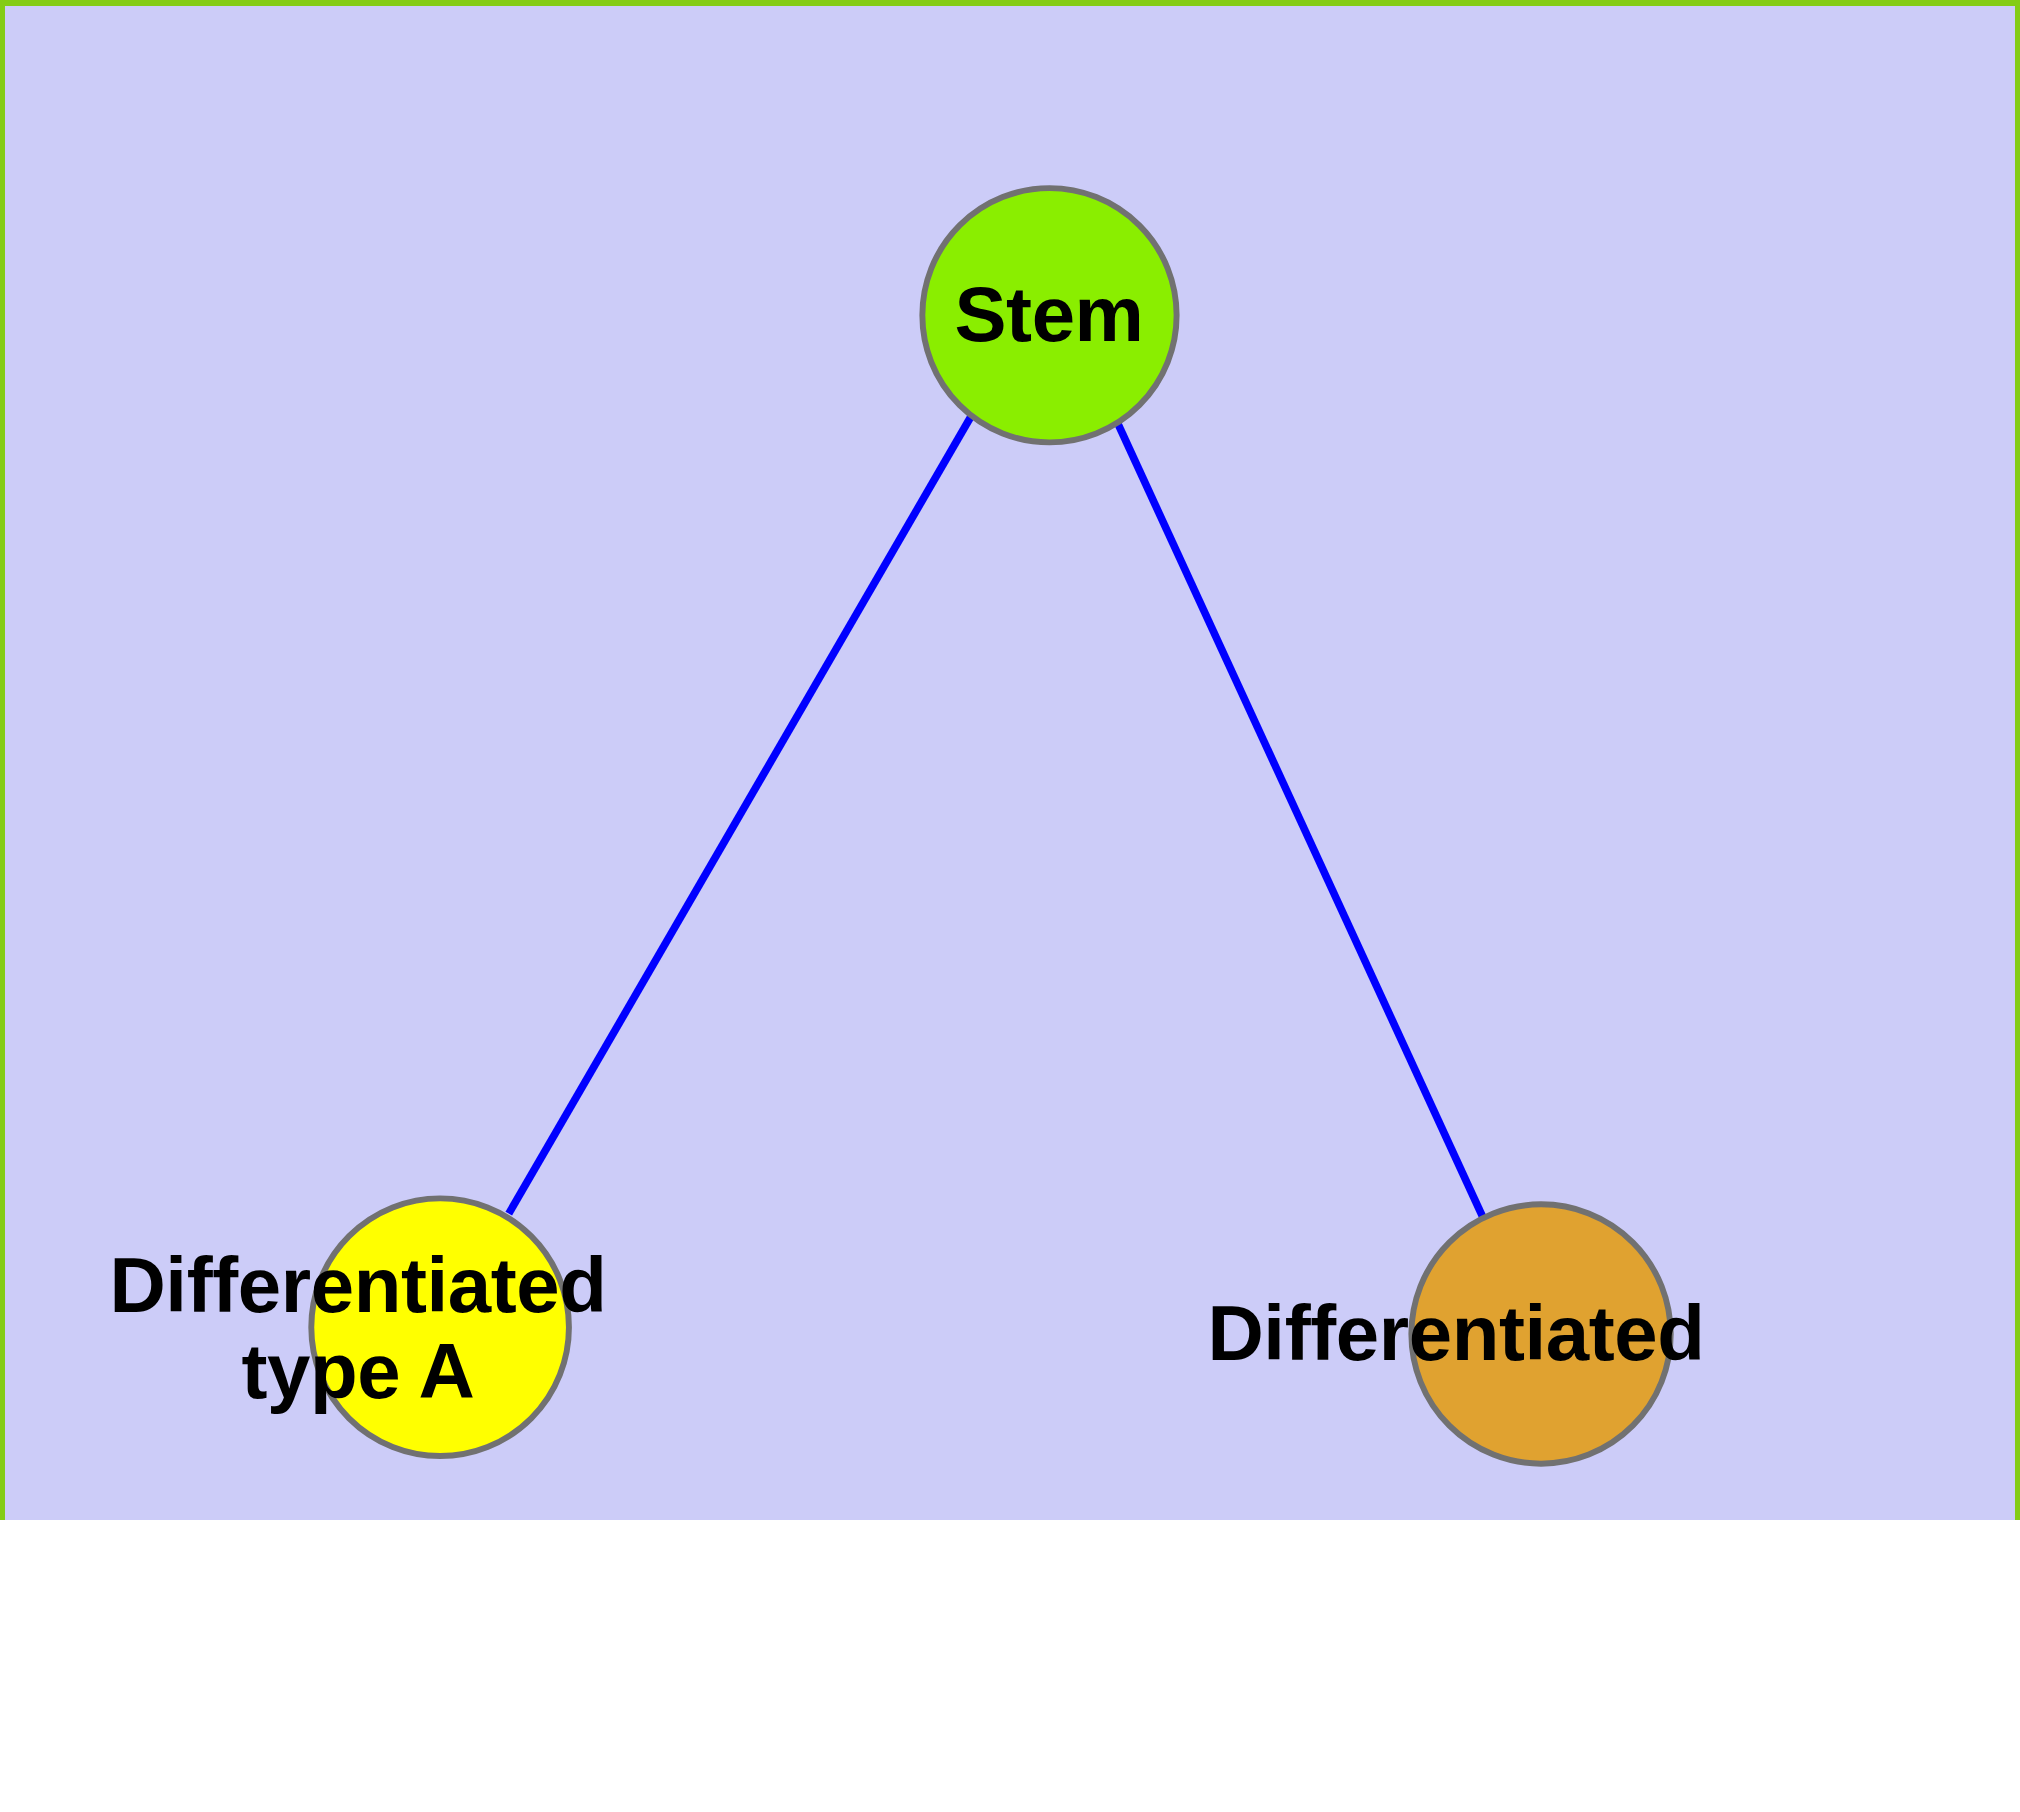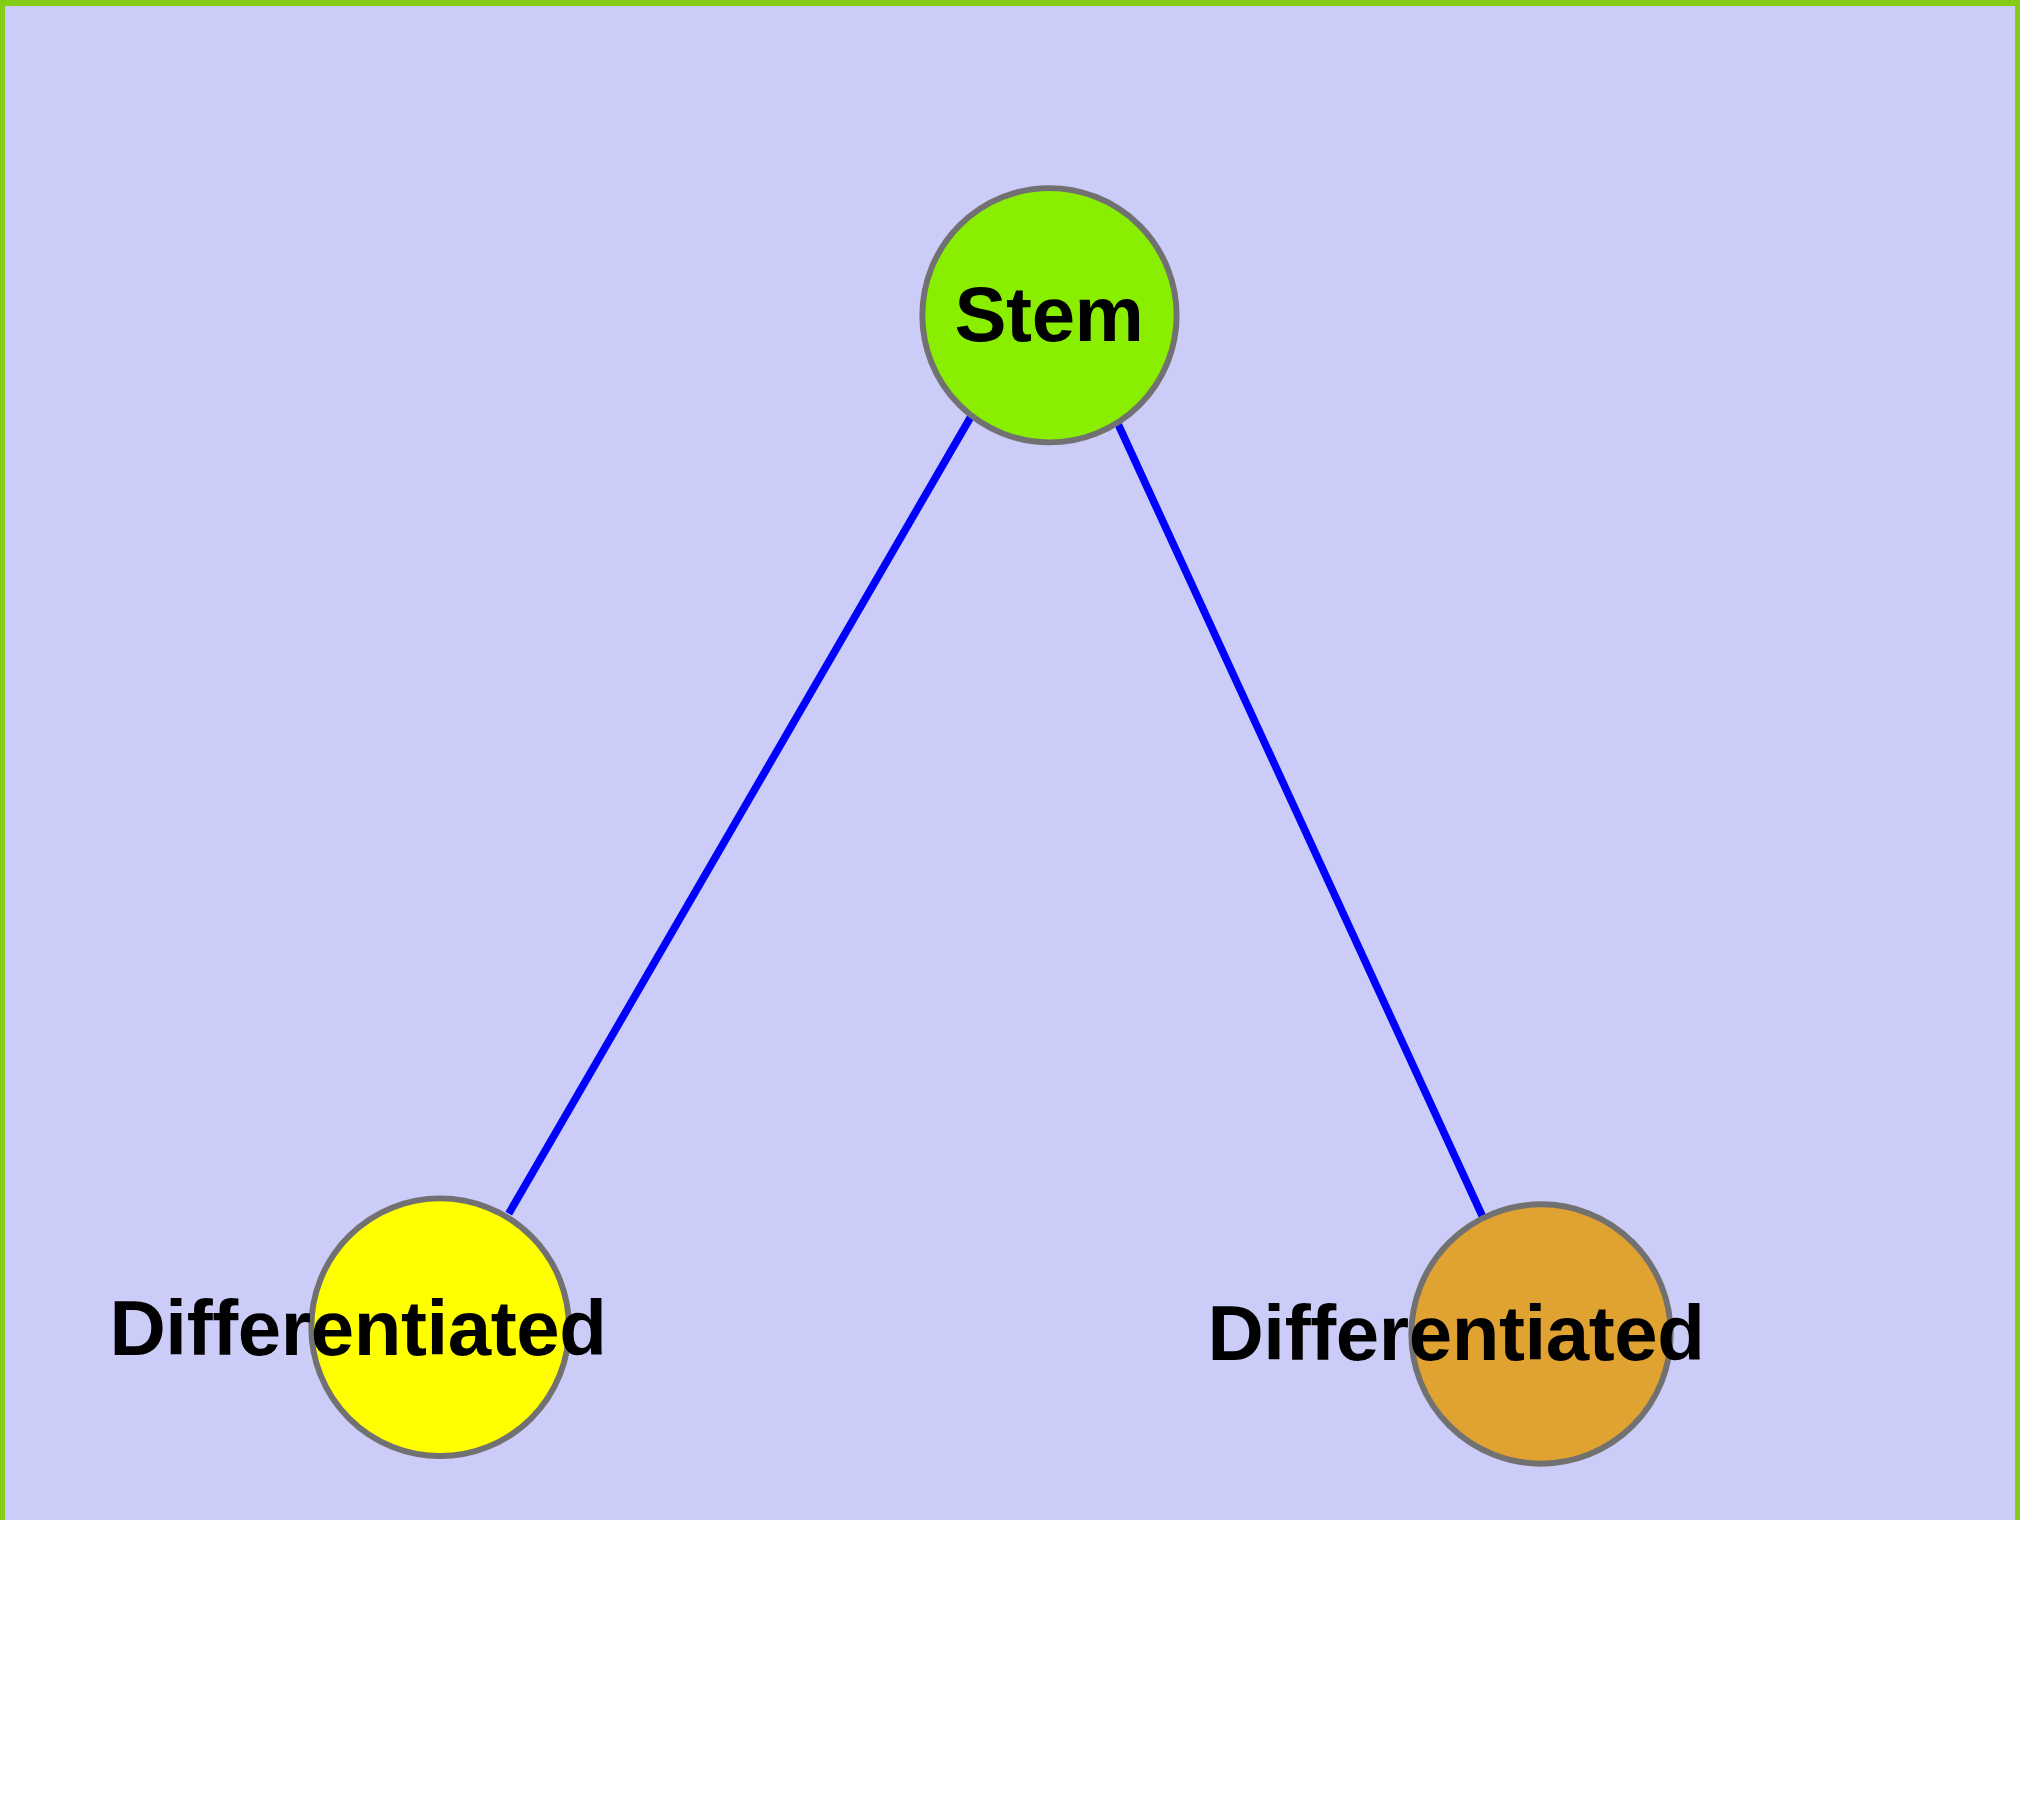--- a/index.html
+++ b/index.html
@@ -85,18 +85,18 @@
 
     <g>
       <circle class="node-circle" cx="1238" cy="372" r="150" fill="#8aee00" stroke="#717171"></circle>
       <circle class="node-circle" cx="519" cy="1566" r="152" fill="#ffff00"></circle>
       <circle class="node-circle" cx="1818" cy="1574" r="153" fill="#e0a230"></circle>
     </g>
   </svg>
 
   <div class="node-label" id="label-stem" style="left: 1049px; top: 315px; color: rgb(0, 0, 0);">Stem</div>
 
-  <div class="node-label" id="label-diff-a"><span>Differentiated</span><br></div>
+  <div class="node-label" id="label-diff-a"><span>Differentiated</span><br><span>type A</span></div>
 
   <div class="node-label" id="label-diff-b"><span>Differentiated</span><br></div>
 
 </div>
 
 
 </body></html>

